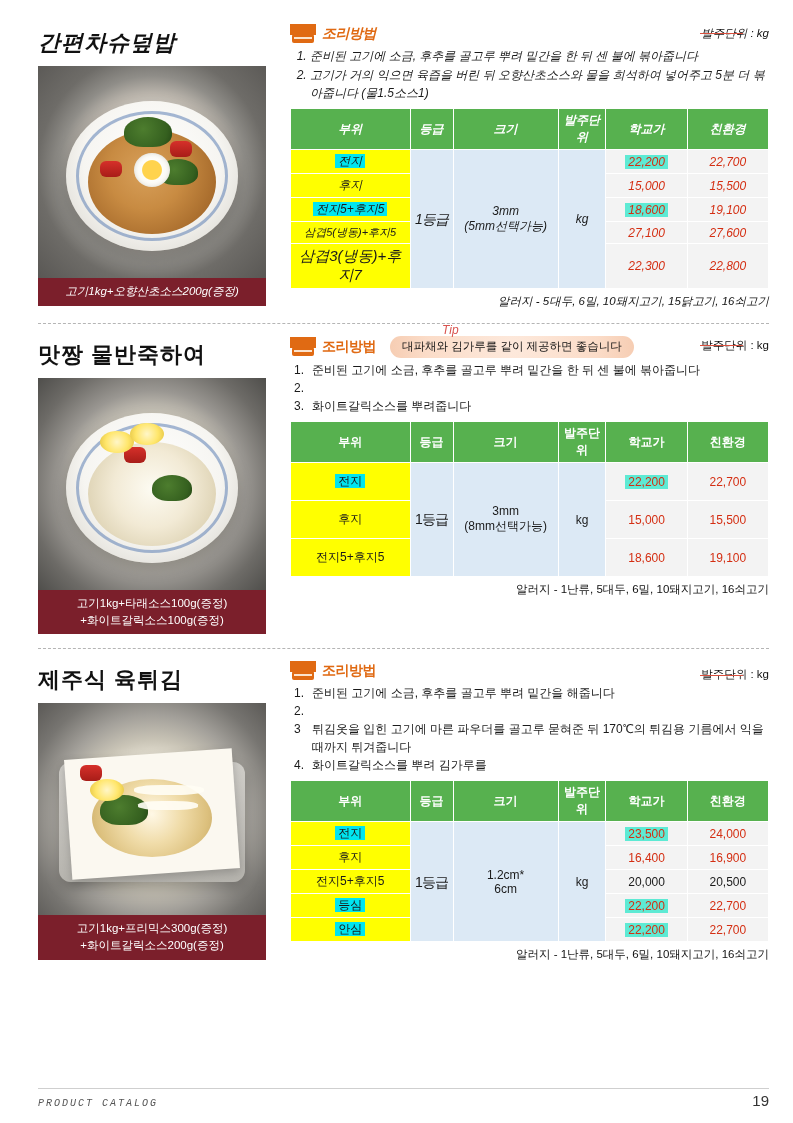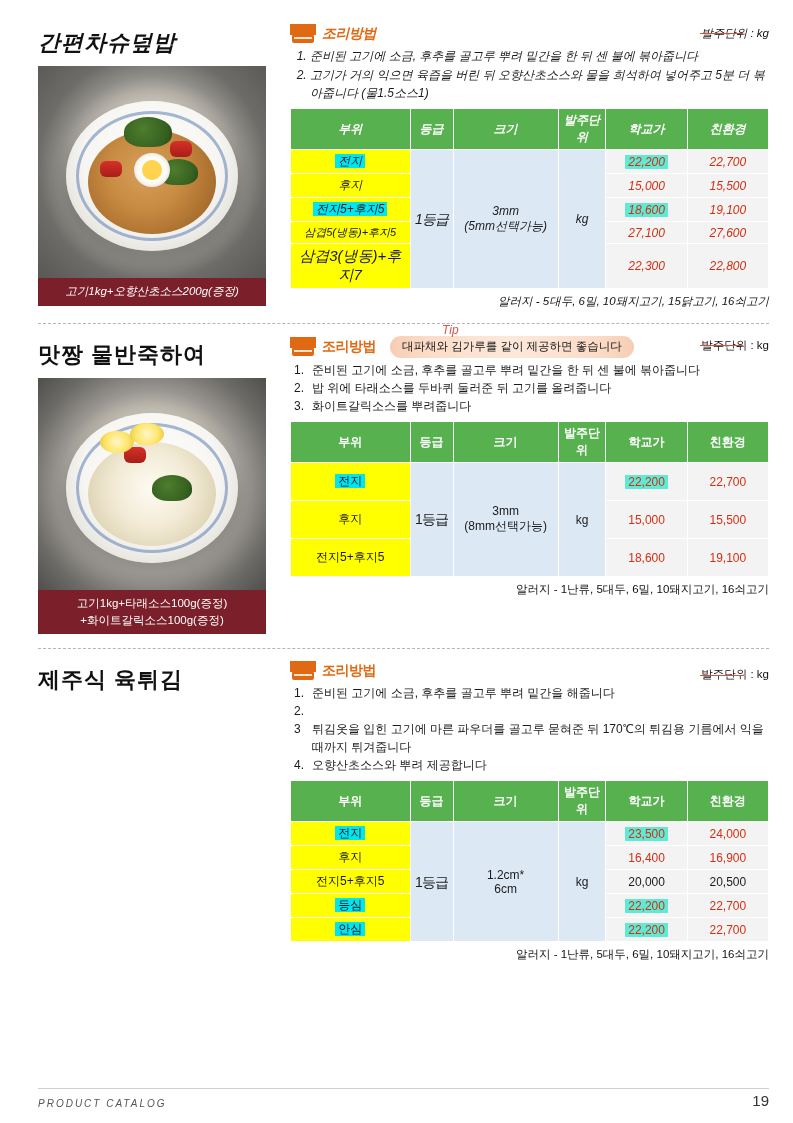--- a/index.html
+++ b/index.html
@@ -153,21 +153,21 @@
   td.unit { background: #dce9f5; font-size: 12px; }
   td.price { background: #f3f3f3; color:#d42e12; }
   td.price .hl { background: #5eead4; padding: 0 3px; }
   td.plain { background:#f3f3f3; }
 
   .allergy { text-align: right; font-size: 11.5px; margin-top: 5px; color:#111; }
 
   .divider { border-top: 1px dashed #b5b5b5; margin: 14px 24px 12px 38px; }
 
   .footer { position:absolute; left:38px; right:24px; bottom: 14px; display:flex; justify-content:space-between; align-items:flex-end; }
-  .footer .left { font-size:10px; letter-spacing:2px; font-style: italic; color:#555; }
+  .footer .left { font-size:10px; letter-spacing:2px; font-style: italic; color:#555;font-family:Liberation Mono, monospace; }
   .footer .right { font-size:15px; color:#333; }
   .footer-rule { position:absolute; left:38px; right:24px; bottom: 34px; border-top:1px solid #cfcfcf; }
 </style>
 </head>
 <body>
 
 <div class="page">
 
   <div class="section" style="padding-top:24px;font-style:italic;">
     <div class="left-col">
@@ -293,21 +293,20 @@
         </span>
       </div>
 
       <div class="steps-plain">
         <div class="st">
             <span class="n">1.</span>
             <span>준비된 고기에 소금, 후추를 골고루 뿌려 밑간을 한 뒤 센 불에 볶아줍니다</span>
           </div>
         <div class="st">
             <span class="n">2.</span>
-            <span>밥 위에 타래소스를 두바퀴 둘러준 뒤 고기를 올려줍니다</span>
           </div>
         <div class="st">
             <span class="n">3.</span>
             <span>화이트갈릭소스를 뿌려줍니다</span>
           </div>
       </div>
 
       <table class="spec">
         <thead>
           <tr>
@@ -345,20 +344,36 @@
       </table>
       <div class="allergy">알러지 - 1난류, 5대두, 6밀, 10돼지고기, 16쇠고기</div>
     </div>
   </div>
 
   <div class="divider"></div>
 
   <div class="section">
     <div class="left-col">
       <div class="dish-title">제주식 육튀김</div>
+      <div class="photo-wrap">
+        <div class="photo p3">
+          <div class="basket"></div>
+          <div class="paper"></div>
+          <div class="food f3" style="position:absolute; left:50%; top:54%; transform:translate(-50%,-50%); width:120px; height:78px;"></div>
+          <div class="greens" style="left:62px; top:92px;"></div>
+          <div class="lemon" style="left:52px; top:76px;"></div>
+          <div class="tomato" style="left:42px; top:62px;"></div>
+          <div class="sauce" style="left:96px; top:82px; width:70px; height:10px;"></div>
+          <div class="sauce" style="left:100px; top:98px; width:60px; height:9px;"></div>
+        </div>
+        <div class="caption">
+          <div>고기1kg+프리믹스300g(증정)</div>
+          <div>+화이트갈릭소스200g(증정)</div>
+        </div>
+      </div>
     </div>
 
     <div class="right-col">
       <div class="recipe-head">
         <span class="chef-icon">
           <span class="hat"></span>
             <span class="band"></span>
         </span>
         <span class="recipe-label">조리방법</span>
       </div>
@@ -373,21 +388,21 @@
           </div>
         <div class="st">
             <span class="n">2.</span>
           </div>
         <div class="st">
             <span class="n">3</span>
             <span>튀김옷을 입힌 고기에 마른 파우더를 골고루 묻혀준 뒤 170℃의 튀김용 기름에서 익을때까지 튀겨줍니다</span>
           </div>
         <div class="st">
             <span class="n">4.</span>
-            <span>오향산초소스와 뿌려 제공합니다</span>
+            <span>화이트갈릭소스를 뿌려 김가루를</span>
           </div>
       </div>
 
       <table class="spec">
         <thead>
           <tr>
             <th class="c-part">부위</th>
             <th class="c-grade">등급</th>
             <th class="c-size">크기</th>
             <th class="c-unit">발주단위</th>

